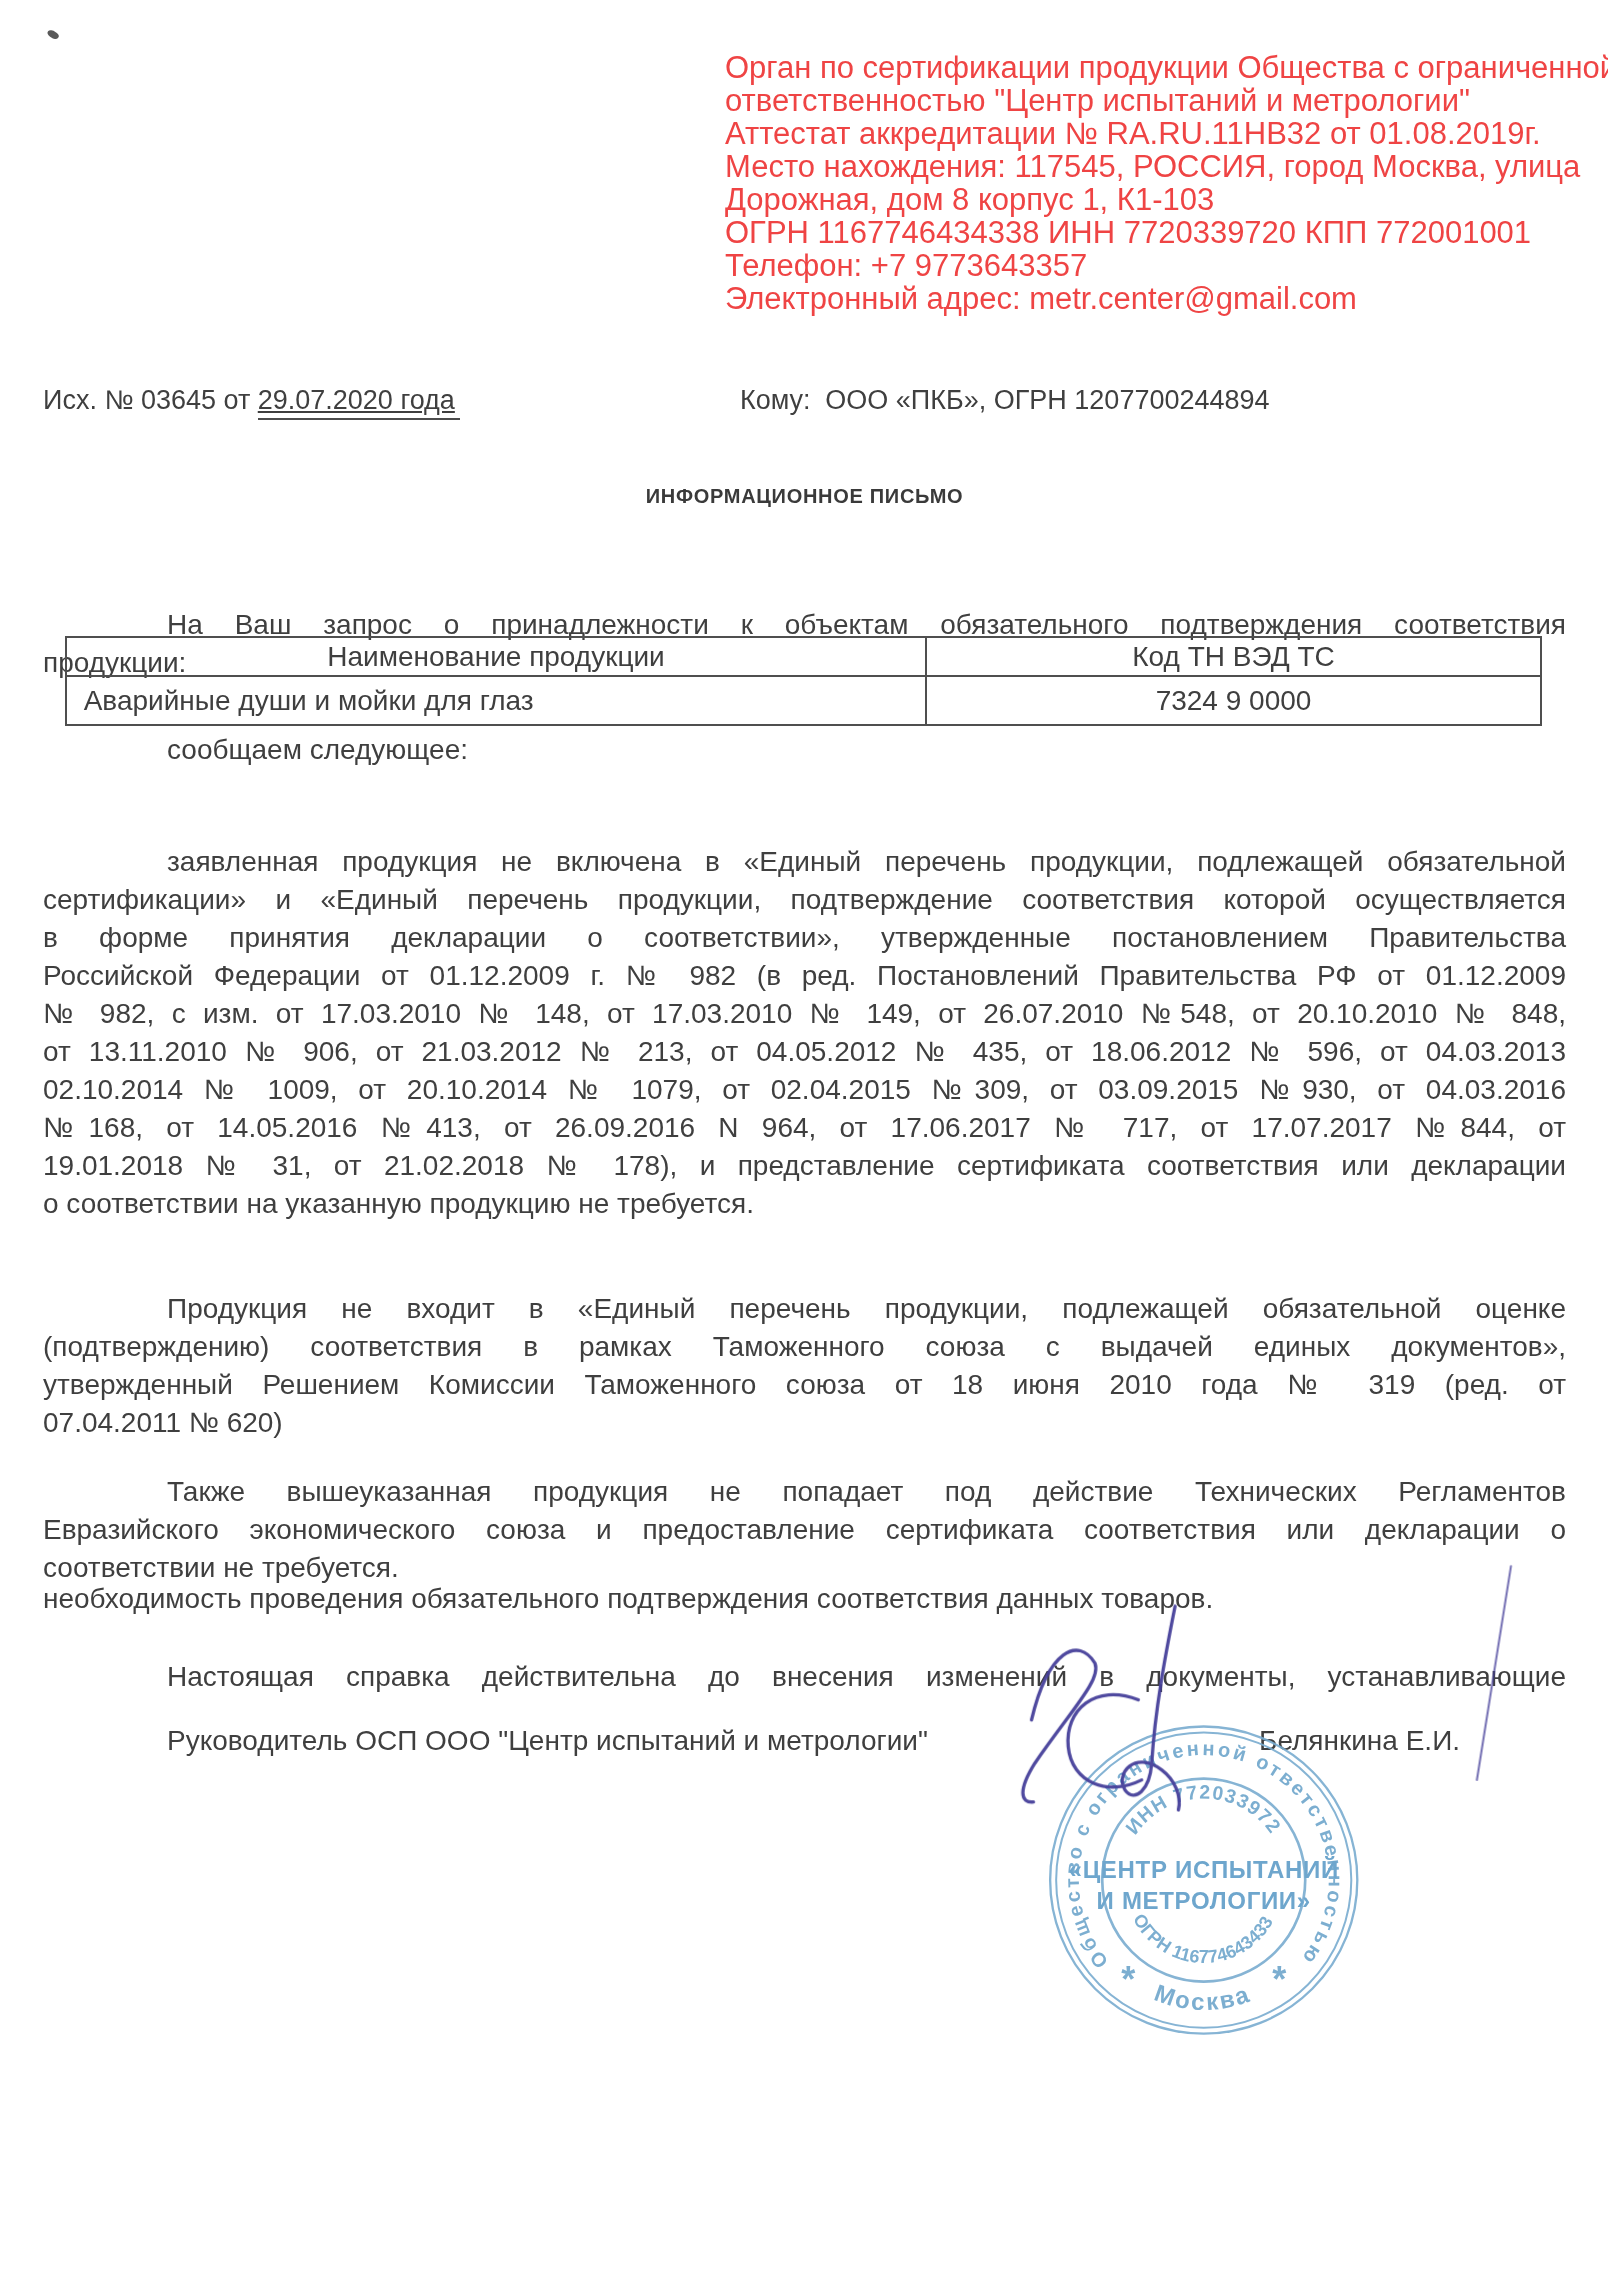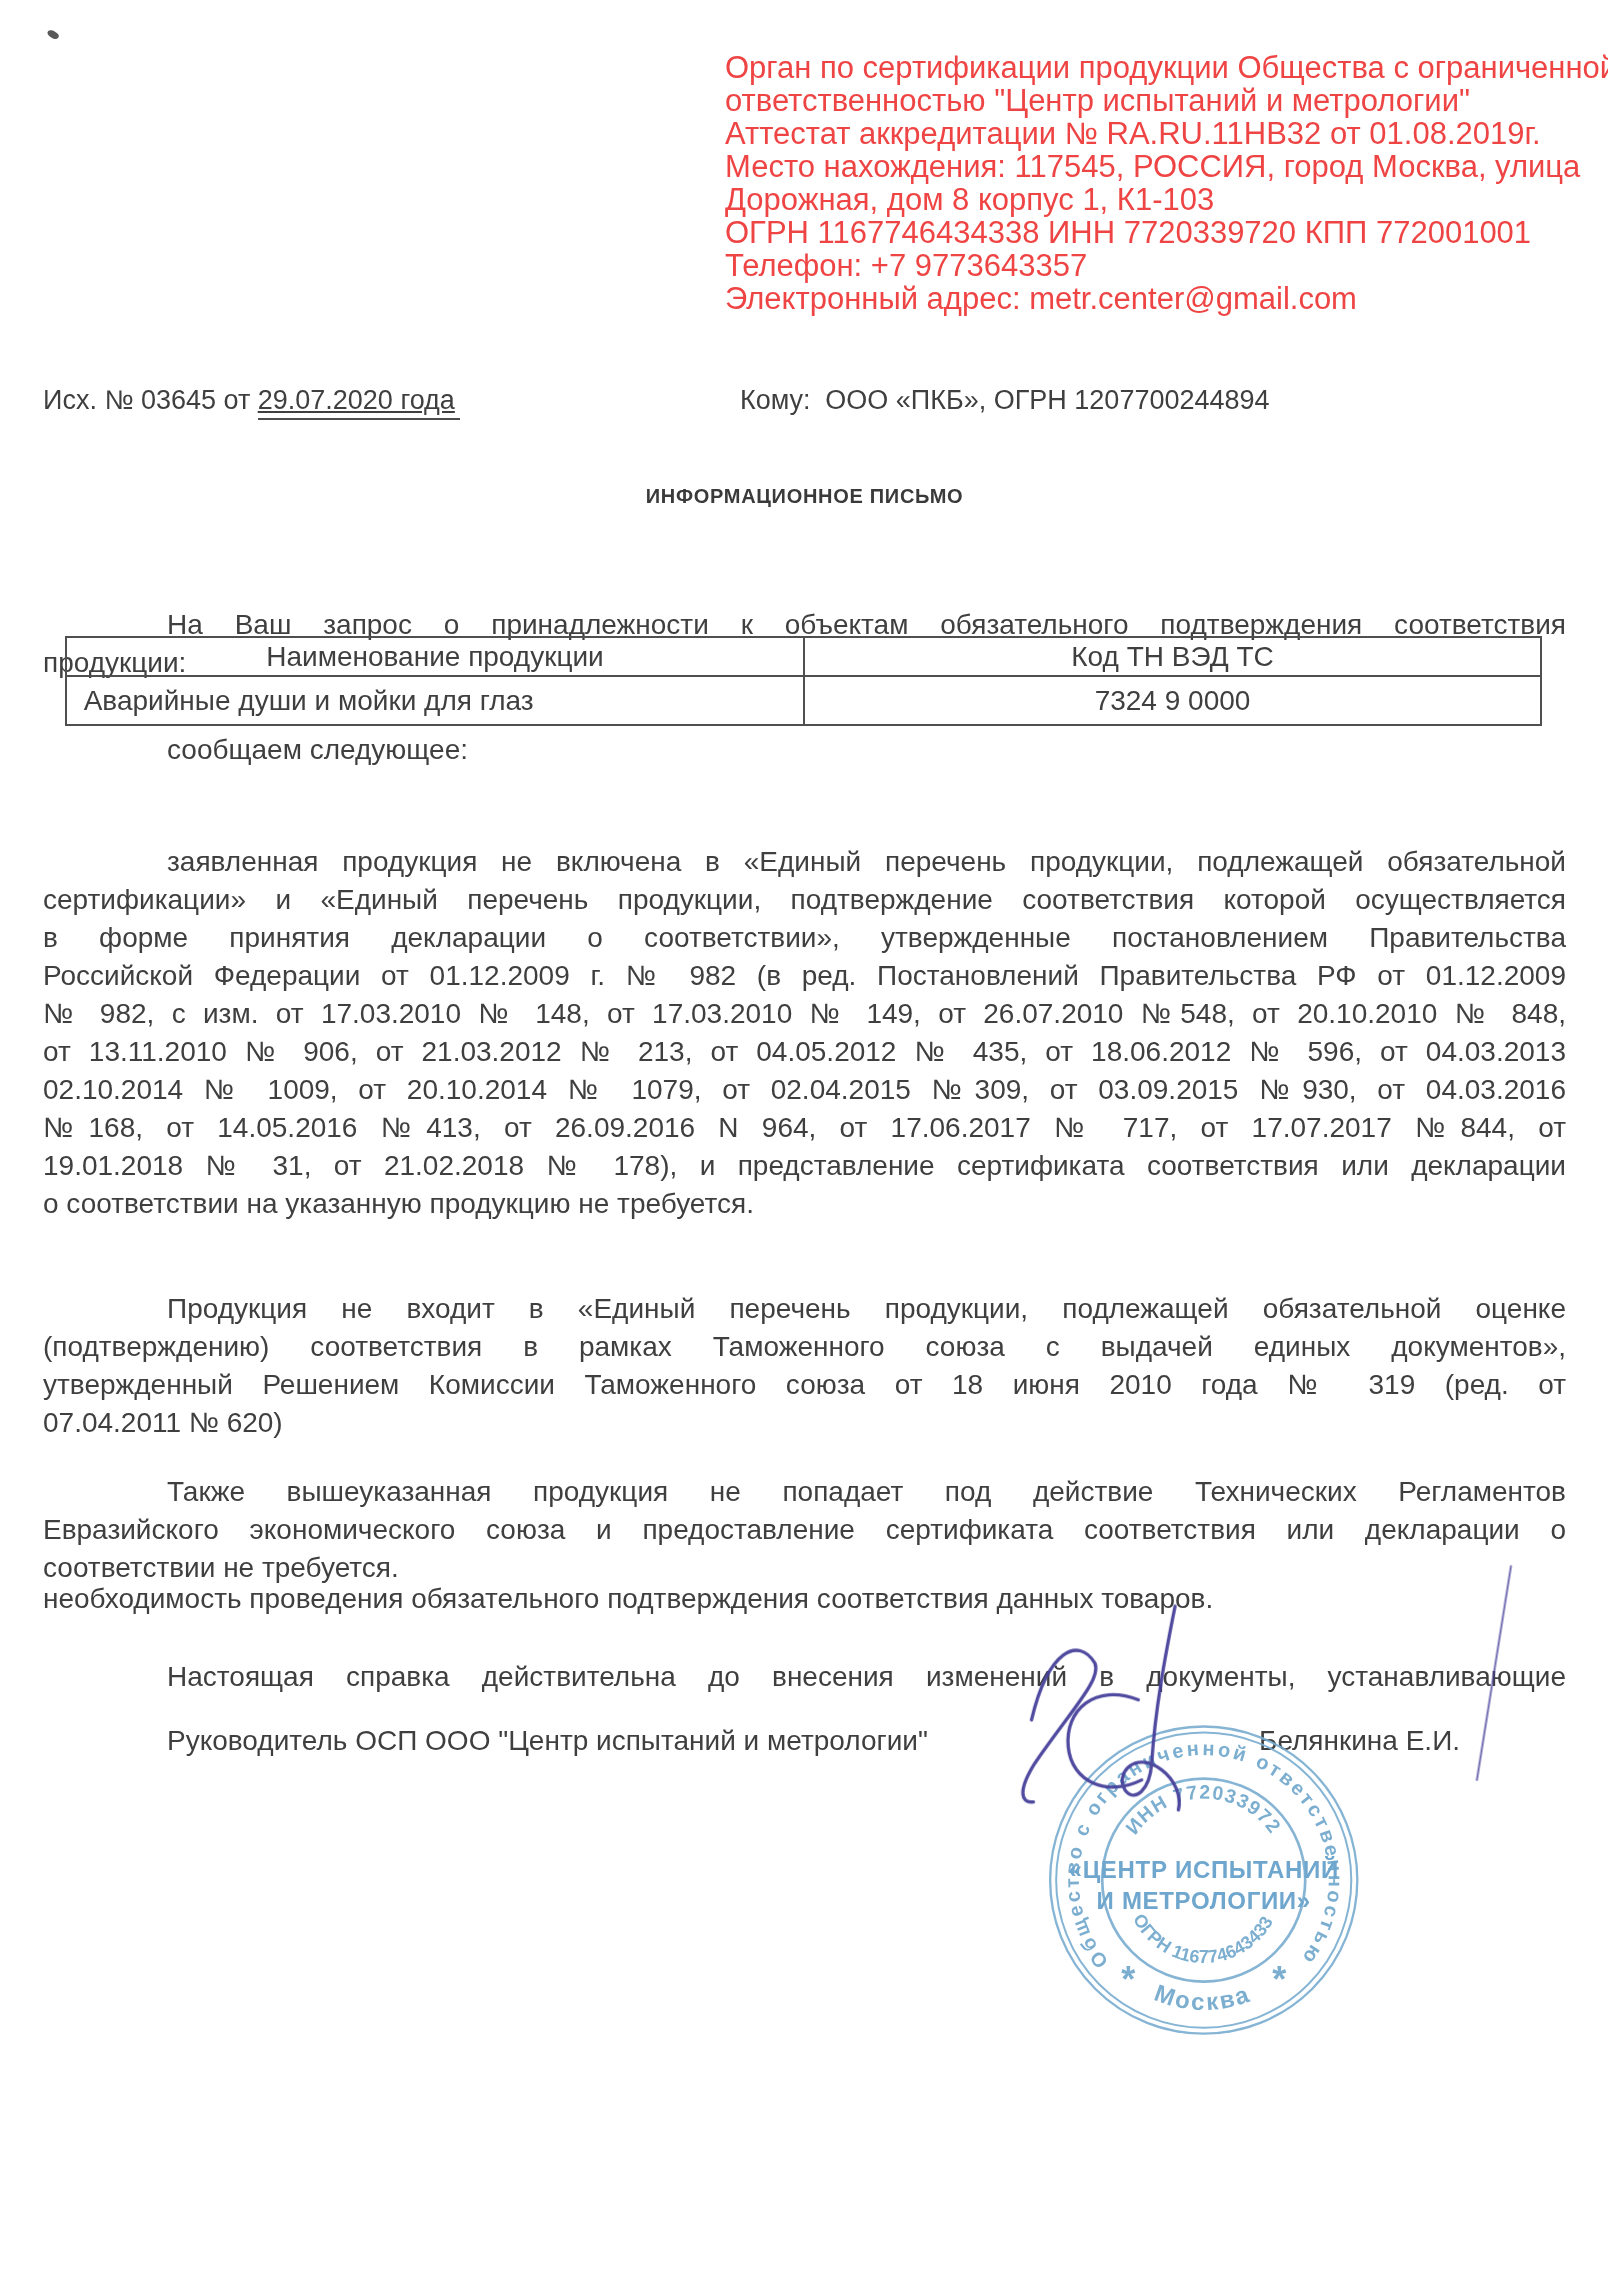--- a/index.html
+++ b/index.html
@@ -35,21 +35,21 @@
   #p5{top:1580px;}
   #soobshaem{position:absolute;left:167px;top:731px;font-size:28px;line-height:38px;}
   
   .tbl{
     position:absolute;left:65px;top:636px;width:1477px;
     border:2px solid #4f4f4f;box-sizing:border-box;font-size:28px;
   }
   .tbl .row{display:flex;align-items:center;}
   .tbl .hrow{height:37px;border-bottom:2px solid #4f4f4f;}
   .tbl .drow{height:47px;}
-  .tbl .c1{width:736px;box-sizing:border-box;}
+  .tbl .c1{width:858px;box-sizing:border-box;}
   .tbl .c2{flex:1;box-sizing:border-box;align-self:stretch;display:flex;align-items:center;justify-content:center;border-left:2px solid #4f4f4f;}
   .tbl .hrow .c1{text-align:center;}
   .tbl .drow .c1{text-align:left;padding-left:16.7px;}
   .tbl .c2 span{text-align:center;width:100%;}
   
   .sigline{position:absolute;left:43px;top:1722px;width:1523px;font-size:28px;line-height:38px;}
   .sig-role{padding-left:124px;}
   .sig-name{position:absolute;left:1216px;top:0;}
   
   .artifacts{position:absolute;left:968px;top:1536px;width:601px;height:568px;pointer-events:none;}

